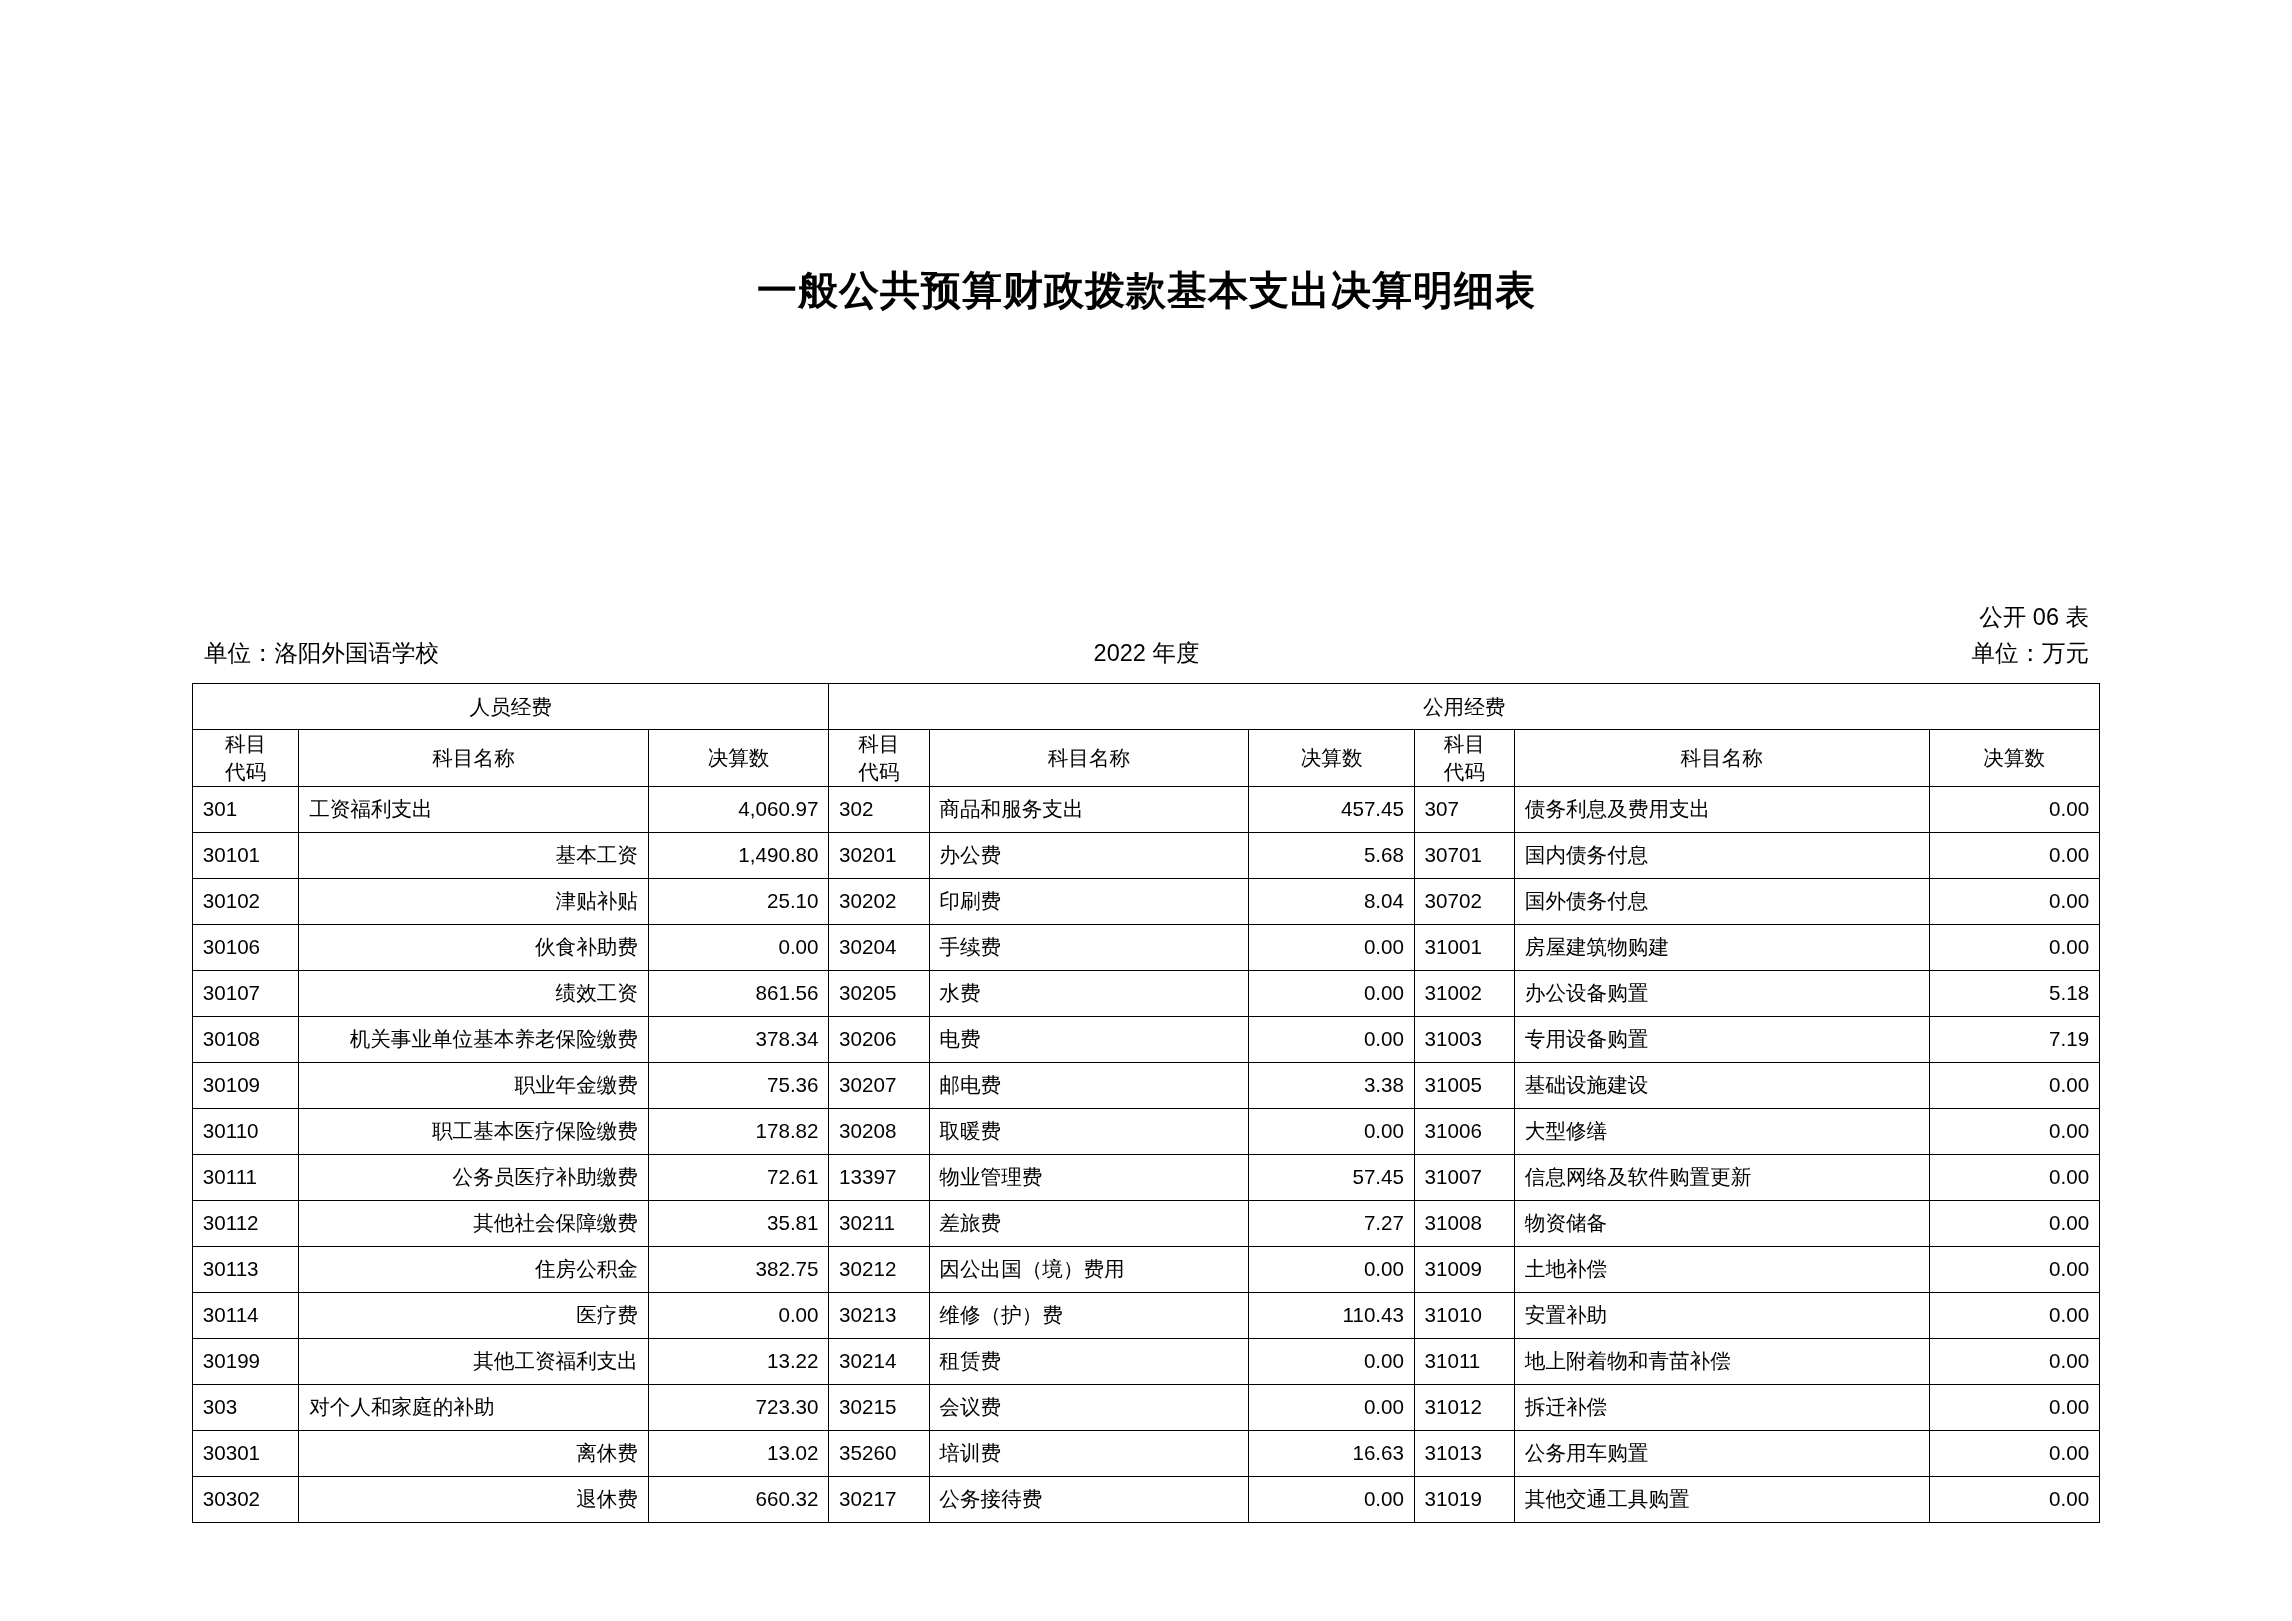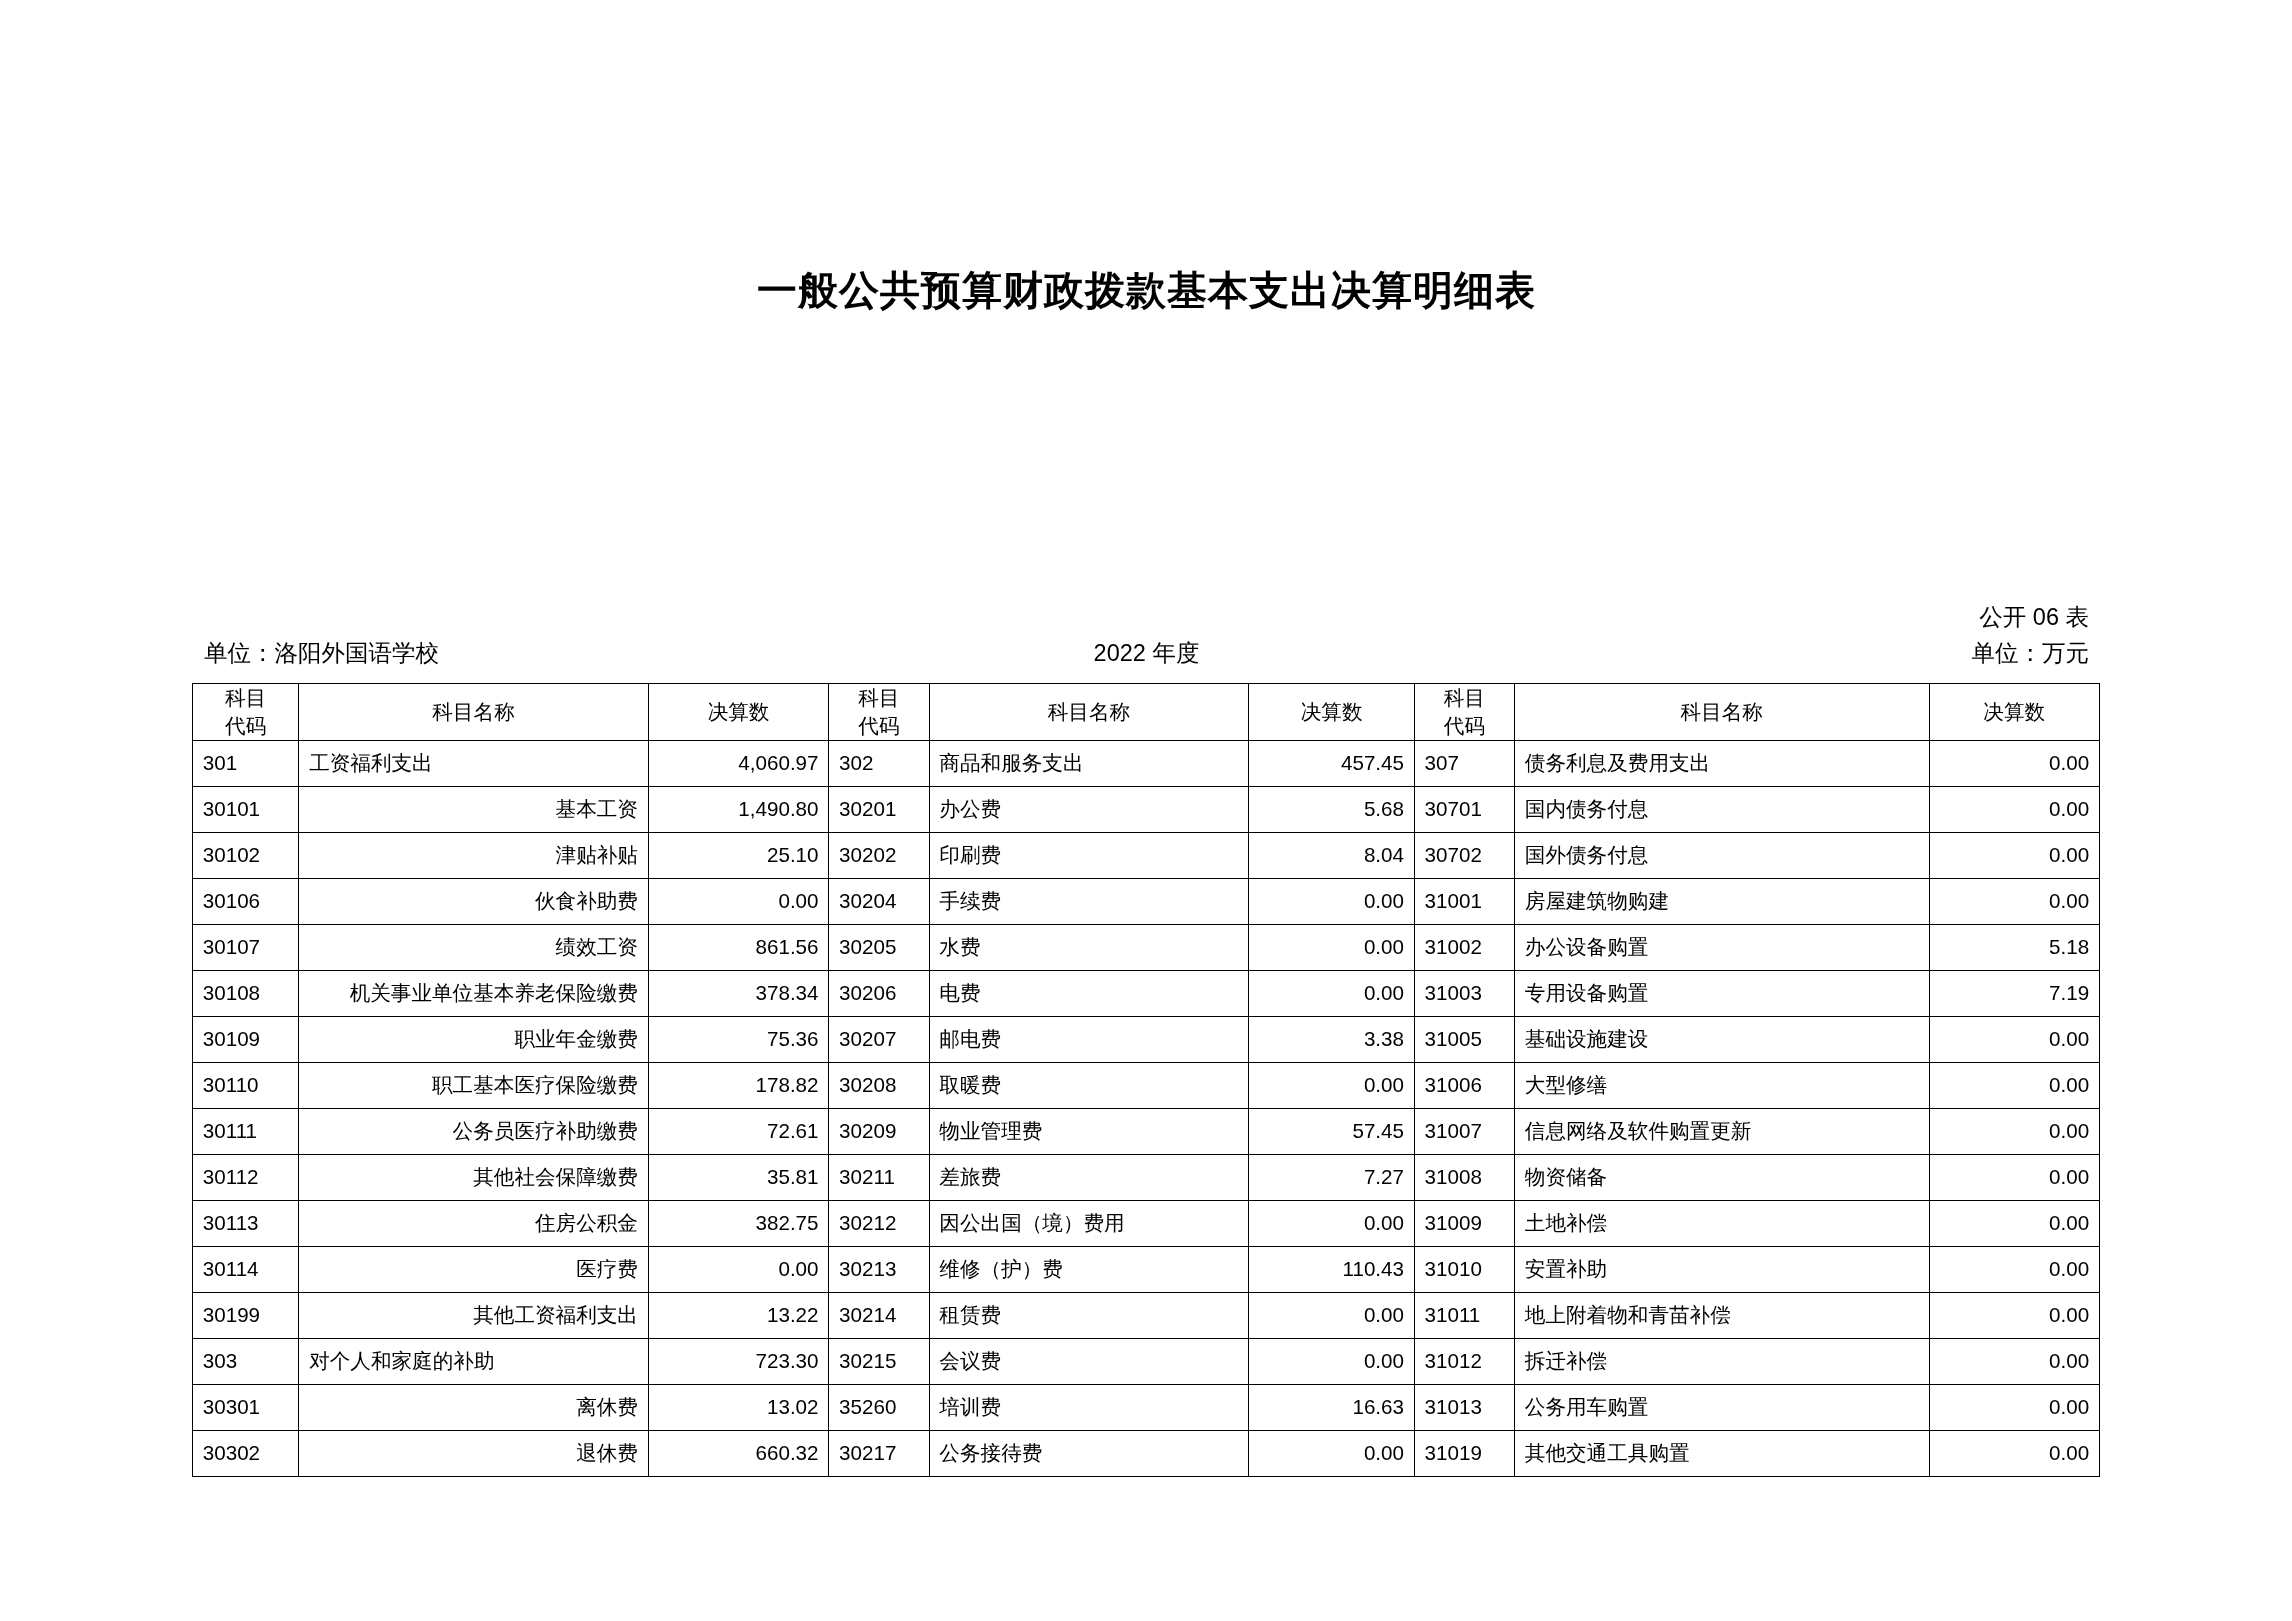--- a/index.html
+++ b/index.html
@@ -146,20 +146,24 @@
   <div class="form-no">公开 06 表</div>
 
   <div class="meta-row">
     <span class="meta-left">单位：洛阳外国语学校</span>
     <span class="meta-center">2022 年度</span>
     <span class="meta-right">单位：万元</span>
   </div>
 
   <table class="budget">
     <thead>
+      <tr>
+        <td class="group-head" colspan="3">人员经费</td>
+        <td class="group-head" colspan="6">公用经费</td>
+      </tr>
       <tr>
         <td class="hdr-cell col-code">
           <span class="l1">科目</span>
           <span class="l2">代码</span>
         </td>
         <td class="hdr-cell col-name">科目名称</td>
         <td class="hdr-cell col-amount">决算数</td>
         <td class="hdr-cell col-code2">
           <span class="l1">科目</span>
           <span class="l2">代码</span>
@@ -260,21 +264,21 @@
           <td class="col-name2">取暖费</td>
           <td class="col-amount2">0.00</td>
           <td class="col-code3">31006</td>
           <td class="col-name3">大型修缮</td>
           <td class="col-amount3">0.00</td>
         </tr>
         <tr>
           <td class="col-code">30111</td>
           <td class="col-name indent1">公务员医疗补助缴费</td>
           <td class="col-amount">72.61</td>
-          <td class="col-code2">30209</td>
+          <td class="col-code2">13397</td>
           <td class="col-name2">物业管理费</td>
           <td class="col-amount2">57.45</td>
           <td class="col-code3">31007</td>
           <td class="col-name3">信息网络及软件购置更新</td>
           <td class="col-amount3">0.00</td>
         </tr>
         <tr>
           <td class="col-code">30112</td>
           <td class="col-name indent1">其他社会保障缴费</td>
           <td class="col-amount">35.81</td>

